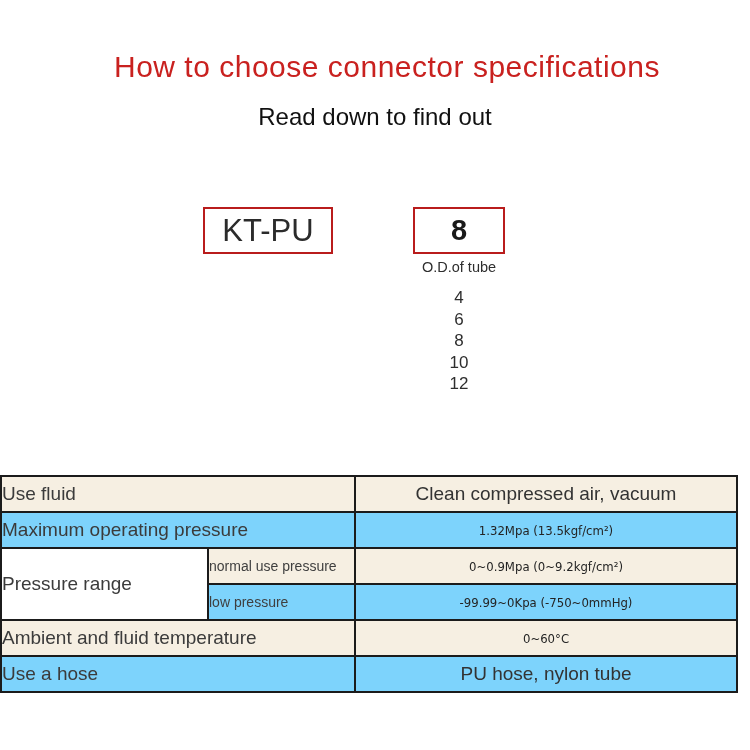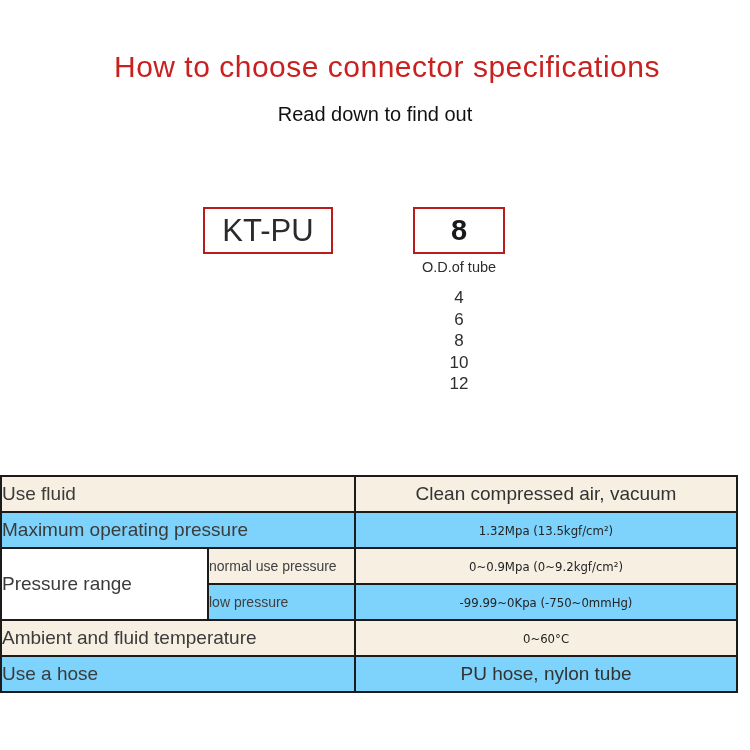--- a/index.html
+++ b/index.html
@@ -9,21 +9,21 @@
     font-family:"Liberation Sans", sans-serif;
     color:#222;
   }
   .page-title {
     position:absolute; left:0; top:50px; width:750px;
     text-align:center; font-size:30px; font-weight:normal;
     color:#c9211f; letter-spacing:0.5px;padding-left:12px;
   }
   .page-subtitle {
     position:absolute; left:0; top:103px; width:750px;
-    text-align:center; font-size:20px; color:#111;
+    text-align:center; font-size:24px; color:#111;
   }
   .code-box {
     position:absolute; top:207px; height:47px;
     border:2px solid #b91c1c; background:#fff;
     display:flex; align-items:center; justify-content:center;
     box-sizing:border-box;
   }
   .series-box { left:203px; width:130px; font-size:31px; color:#2b2b2b; }
   .size-box   { left:413px; width:92px;  font-size:29px; font-weight:bold; color:#1a1a1a; }
   .od-label {

